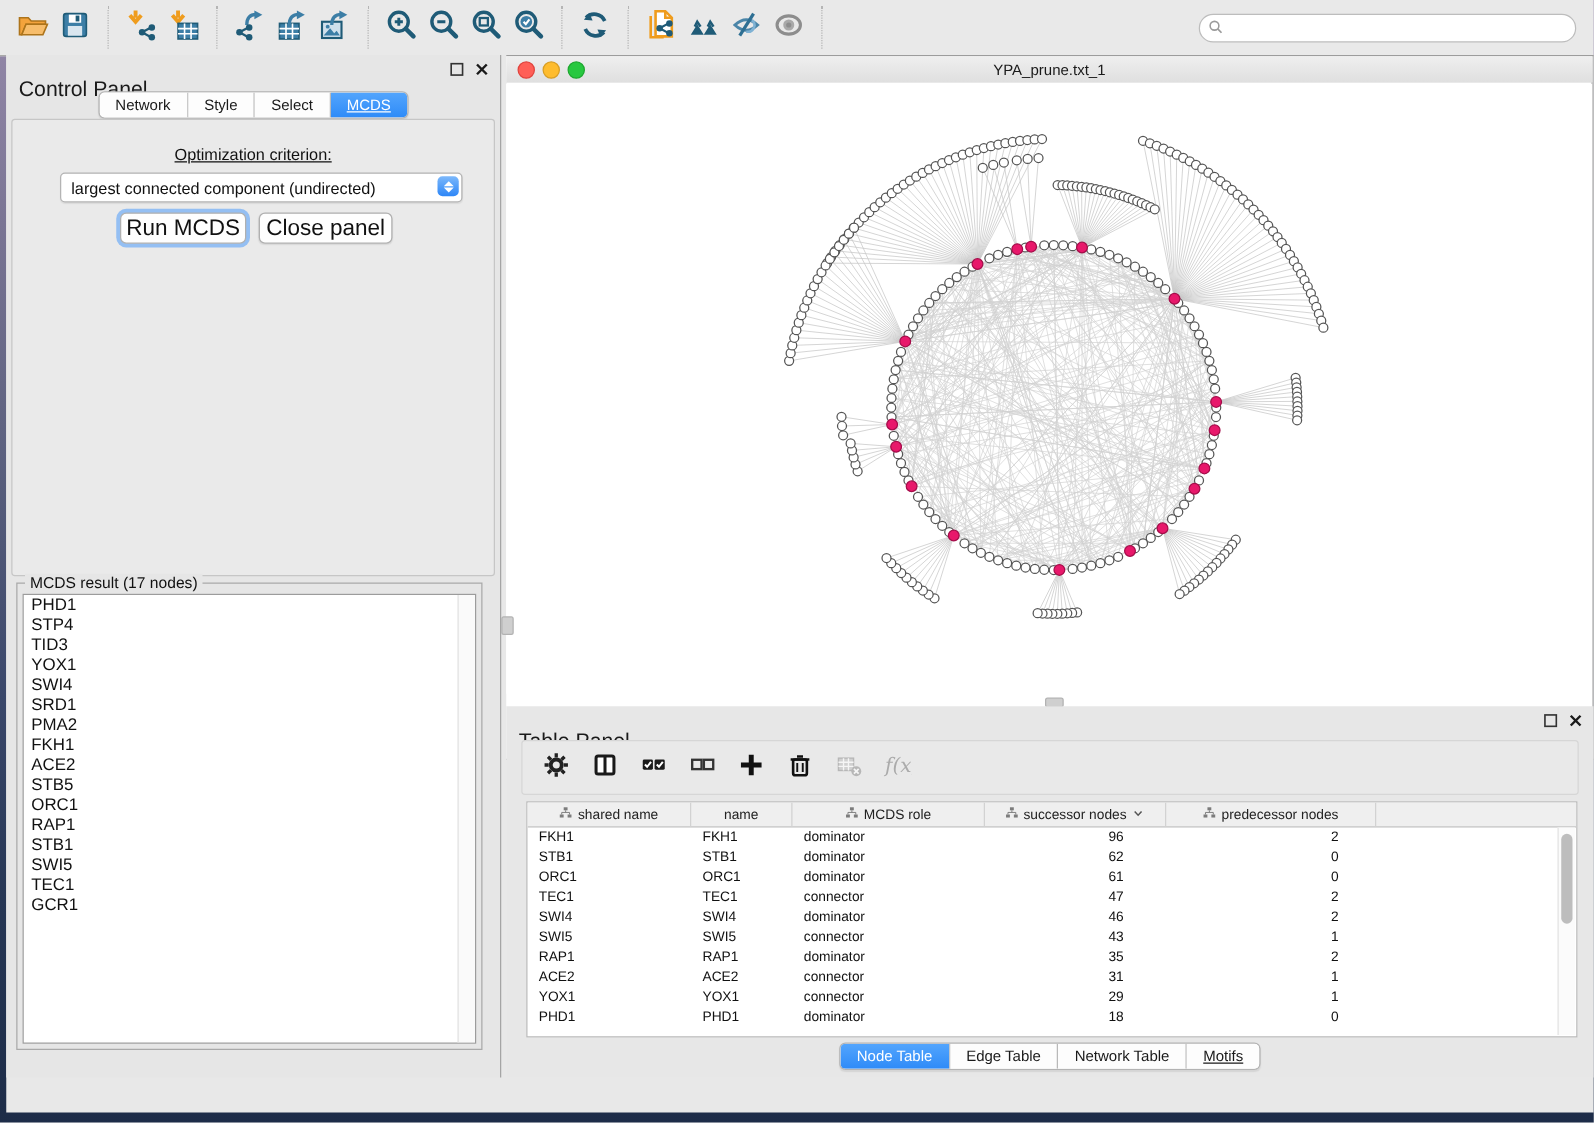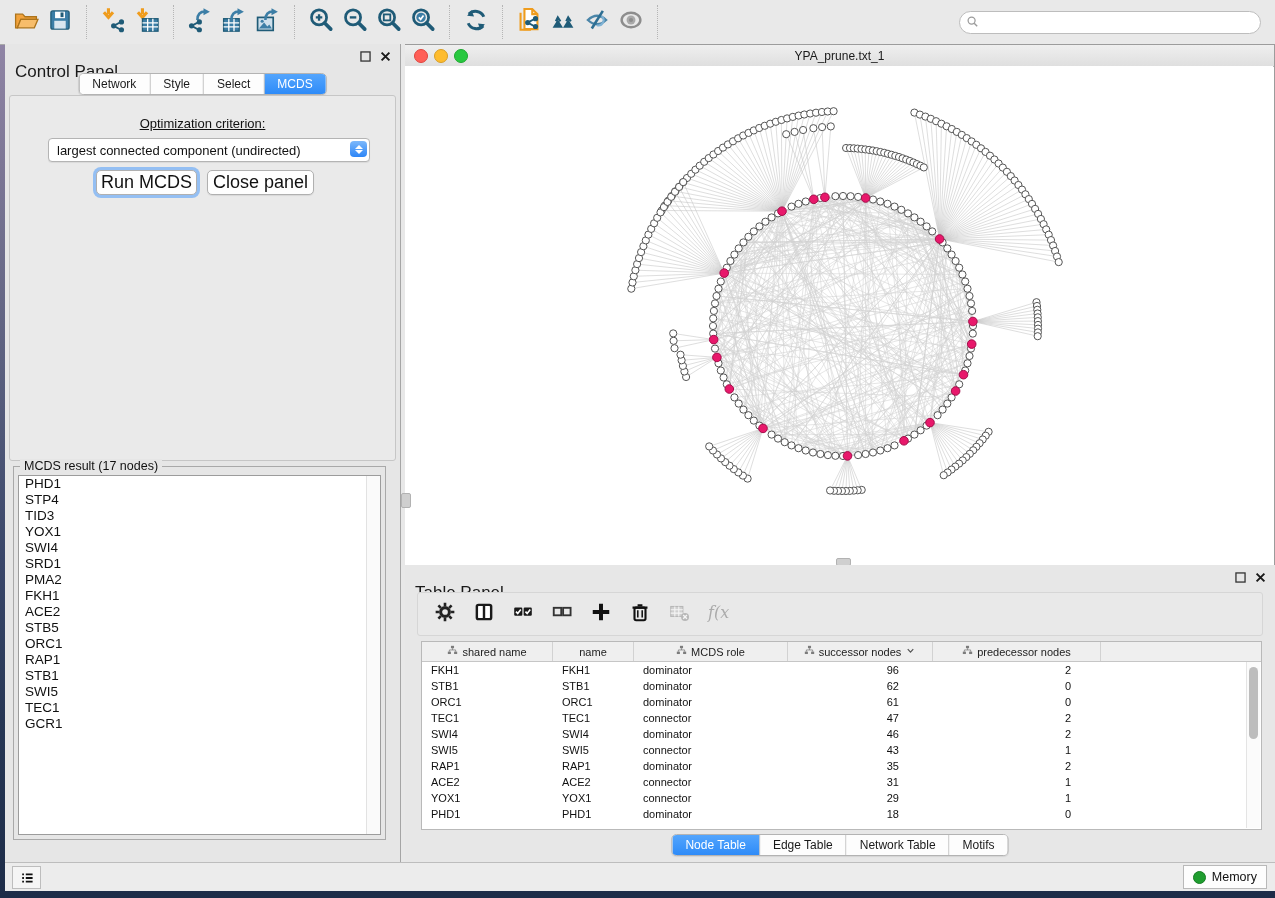--- a/index.html
+++ b/index.html
@@ -20,21 +20,21 @@
   #search-wrap svg{position:absolute;left:7px;top:4px;width:14px;height:14px;}
   
   #app{left:5px;top:44px;width:1270px;height:846px;background:#e8e8e8;}
   
   #control-panel{left:0;top:0;width:395px;height:818px;background:#e6e6e6;border-right:1px solid #a5a5a5;}
   .panel-title{font-size:17px;color:#1a1a1a;position:absolute;left:10px;top:18px;}
   .panel-ctrls{position:absolute;right:8px;top:5px;display:flex;gap:7px;}
   .panel-ctrls svg{width:13px;height:13px;cursor:pointer;}
   .seg-tabs{display:flex;border:1px solid #b3b3b3;border-radius:5px;overflow:hidden;background:#fff;box-shadow:0 1px 1px rgba(0,0,0,.08);}
   .seg-tab{padding:3px 13px;font-size:12px;color:#1a1a1a;border-right:1px solid #b9b9b9;cursor:pointer;background:#fdfdfd;white-space:nowrap;}
-  .seg-tab:last-child{border-right:none;}
+  .seg-tab:last-child{border-right:none;text-decoration:underline;}
   .seg-tab.active{background:linear-gradient(#53a5fd,#2e8bf8);color:#fff;}
   #cp-tabs{position:absolute;left:50%;top:29px;transform:translateX(-50%);}
   #cp-content{position:absolute;left:4px;top:51px;width:385px;height:364px;background:#eaeaea;border:1px solid #c6c6c6;border-radius:3px;}
   #opt-label{position:absolute;width:100%;text-align:center;top:20px;font-size:13px;color:#111;text-decoration:underline;}
   #opt-select{position:absolute;left:38px;top:42px;width:312px;height:22px;background:#fff;border:1px solid #b4b4b4;border-radius:4px;font-size:13px;color:#111;display:flex;align-items:center;padding-left:8px;cursor:pointer;box-shadow:0 1px 1px rgba(0,0,0,.07);}
   #opt-stepper{position:absolute;right:2px;top:2px;width:17px;height:16px;border-radius:4px;background:linear-gradient(#7cb8fb,#2d86f7);display:flex;flex-direction:column;align-items:center;justify-content:center;gap:1px;}
   #opt-stepper i{width:0;height:0;border-left:4px solid transparent;border-right:4px solid transparent;}
   #opt-stepper .up{border-bottom:4px solid #fff;}
   #opt-stepper .dn{border-top:4px solid #fff;}
   .cp-btn{position:absolute;top:74px;height:23px;background:#fefefe;border:1px solid #b0b0b0;border-radius:5px;font-size:18px;color:#111;display:flex;align-items:center;justify-content:center;cursor:pointer;box-shadow:0 1px 1px rgba(0,0,0,.08);}
@@ -1366,24 +1366,13 @@
         </div>
     </div>
     <div id="tp-tabs" class="seg-tabs">
         <div class="seg-tab active">Node Table</div>
         <div class="seg-tab">Edge Table</div>
         <div class="seg-tab">Network Table</div>
         <div class="seg-tab">Motifs</div>
       </div>
   </div>
 
-  <div id="status-bar" class="abs">
-    <div id="list-btn">
-      <svg viewBox="0 0 20 20">
-          <path d="M4 5.5 H6.2 M8.5 5.5 H17 M4 10 H6.2 M8.5 10 H17 M4 14.5 H6.2 M8.5 14.5 H17" stroke="#111" stroke-width="2.2" fill="none"></path>
-        </svg>
-    </div>
-    <div id="memory-btn">
-      <span id="memory-dot"></span>
-      <span>Memory</span>
-    </div>
-  </div>
 </div>
 
 </body></html>

